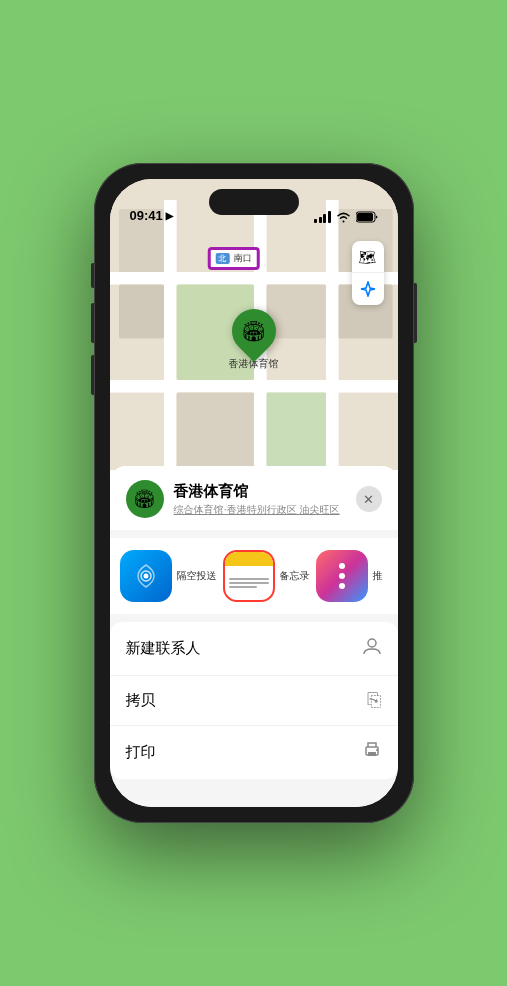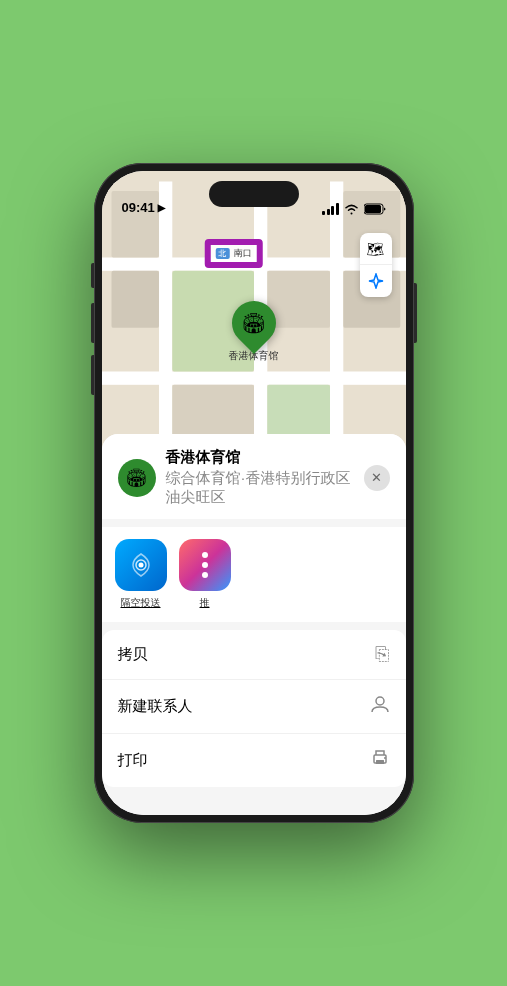--- a/index.html
+++ b/index.html
@@ -10,21 +10,21 @@
       align-items: center;
       min-height: 100vh;
       font-family: -apple-system, 'PingFang SC', 'Helvetica Neue', sans-serif;
     }
 
     .phone-outer {
       width: 320px;
       height: 660px;
       background: #1a1a1a;
       border-radius: 48px;
-      padding: 8px;
+      padding: 16px;
       box-shadow: 0 30px 80px rgba(0,0,0,0.5), inset 0 0 0 1px #444;
       position: relative;
     }
 
     .phone-inner {
       width: 100%;
       height: 100%;
       background: #fff;
       border-radius: 42px;
       overflow: hidden;
@@ -132,21 +132,21 @@
       white-space: nowrap;
     }
 
     
     .map-label-tag {
       position: absolute;
       top: 68px;
       left: 50%;
       transform: translateX(-50%) translateX(-20px);
       background: rgba(255,255,255,0.9);
-      border: 6px solid #a21caf;
+      border: 3px solid #a21caf;
       border-radius: 4px;
       padding: 2px 5px;
       font-size: 9px;
       color: #333;
       white-space: nowrap;
       text-align: right;
     }
 
     
     .map-controls {
@@ -213,23 +213,24 @@
       flex: 1;
     }
 
     .venue-name {
       font-size: 15px;
       font-weight: 600;
       color: #000;
     }
 
     .venue-sub {
-      font-size: 15px;
+      font-size: 10px;
       color: #888;
       margin-top: 2px;
+      text-decoration: underline;
     }
 
     .close-btn {
       width: 26px;
       height: 26px;
       background: #e0e0e0;
       border-radius: 50%;
       display: flex;
       align-items: center;
       justify-content: center;
@@ -244,25 +245,24 @@
       background: #fff;
       padding: 12px 10px;
       display: flex;
       gap: 6px;
       overflow-x: auto;
       margin-bottom: 8px;
     }
 
     .share-item {
       display: flex;
-      flex-direction: column;
+      flex-direction: row;
       align-items: center;
       gap: 5px;
       min-width: 58px;
-      text-decoration: underline;
     }
 
     .share-icon {
       width: 52px;
       height: 52px;
       border-radius: 14px;
       display: flex;
       align-items: center;
       justify-content: center;
       font-size: 24px;
@@ -470,46 +470,57 @@
               <circle cx="14" cy="14" r="5" fill="none" stroke="rgba(255,255,255,0.8)" stroke-width="1.5"></circle>
               <path d="M14 3 Q22 8 22 14 Q22 20 14 25 Q6 20 6 14 Q6 8 14 3Z" fill="none" stroke="rgba(255,255,255,0.6)" stroke-width="1.5"></path>
               <circle cx="14" cy="14" r="2.5" fill="white"></circle>
             </svg>
           </div>
           <span class="share-label">隔空投送</span>
         </div>
 
 
 
+        <div class="share-item">
+          <div style="width:52px;height:52px;border-radius:14px;border:2.5px solid #ff3b30;overflow:hidden;background:#fff;display:flex;flex-direction:column;">
+            <div style="height:14px;background:#f5c518;width:100%;flex-shrink:0;border-radius:11px 11px 0 0;"></div>
+            <div style="padding:3px 4px;display:flex;flex-direction:column;gap:2px;flex:1;justify-content:center;">
+              <div style="height:2px;background:#aaa;border-radius:1px;"></div>
+              <div style="height:2px;background:#aaa;border-radius:1px;"></div>
+              <div style="height:2px;background:#aaa;border-radius:1px;width:70%;"></div>
+            </div>
+          </div>
+          <span class="share-label">备忘录</span>
+        </div>
 
         <div class="share-item">
           <div style="width:52px;height:52px;border-radius:14px;overflow:hidden;display:flex;align-items:center;justify-content:center;background:linear-gradient(135deg,#ff6b6b,#cc3399,#3399ff);">
             <div style="display:flex;flex-direction:column;gap:4px;align-items:center;">
               <div style="width:6px;height:6px;background:#fff;border-radius:50%;"></div>
               <div style="width:6px;height:6px;background:#fff;border-radius:50%;"></div>
               <div style="width:6px;height:6px;background:#fff;border-radius:50%;"></div>
             </div>
           </div>
           <span class="share-label">推</span>
         </div>
       </div>
 
       <div class="action-rows">
         <div class="action-row">
-          <span class="action-text">拷贝</span>
-          <span class="action-icon">⎘</span>
-        </div>
-        <div class="action-row">
           <span class="action-text">新建联系人</span>
           <span class="action-icon">
             <svg width="20" height="20" viewBox="0 0 20 20">
               <circle cx="10" cy="7" r="4" fill="none" stroke="#888" stroke-width="1.5"></circle>
               <path d="M2 18 Q2 13 10 13 Q18 13 18 18" fill="none" stroke="#888" stroke-width="1.5"></path>
             </svg>
           </span>
+        </div>
+        <div class="action-row">
+          <span class="action-text">拷贝</span>
+          <span class="action-icon">⎘</span>
         </div>
         <div class="action-row">
           <span class="action-text">打印</span>
           <span class="action-icon">
             <svg width="20" height="20" viewBox="0 0 20 20">
               <rect x="4" y="7" width="12" height="8" rx="1" fill="none" stroke="#888" stroke-width="1.5"></rect>
               <path d="M6 7 L6 3 L14 3 L14 7" fill="none" stroke="#888" stroke-width="1.5"></path>
               <rect x="6" y="12" width="8" height="4" rx="0.5" fill="#888"></rect>
               <circle cx="15" cy="10" r="1" fill="#888"></circle>
             </svg>

